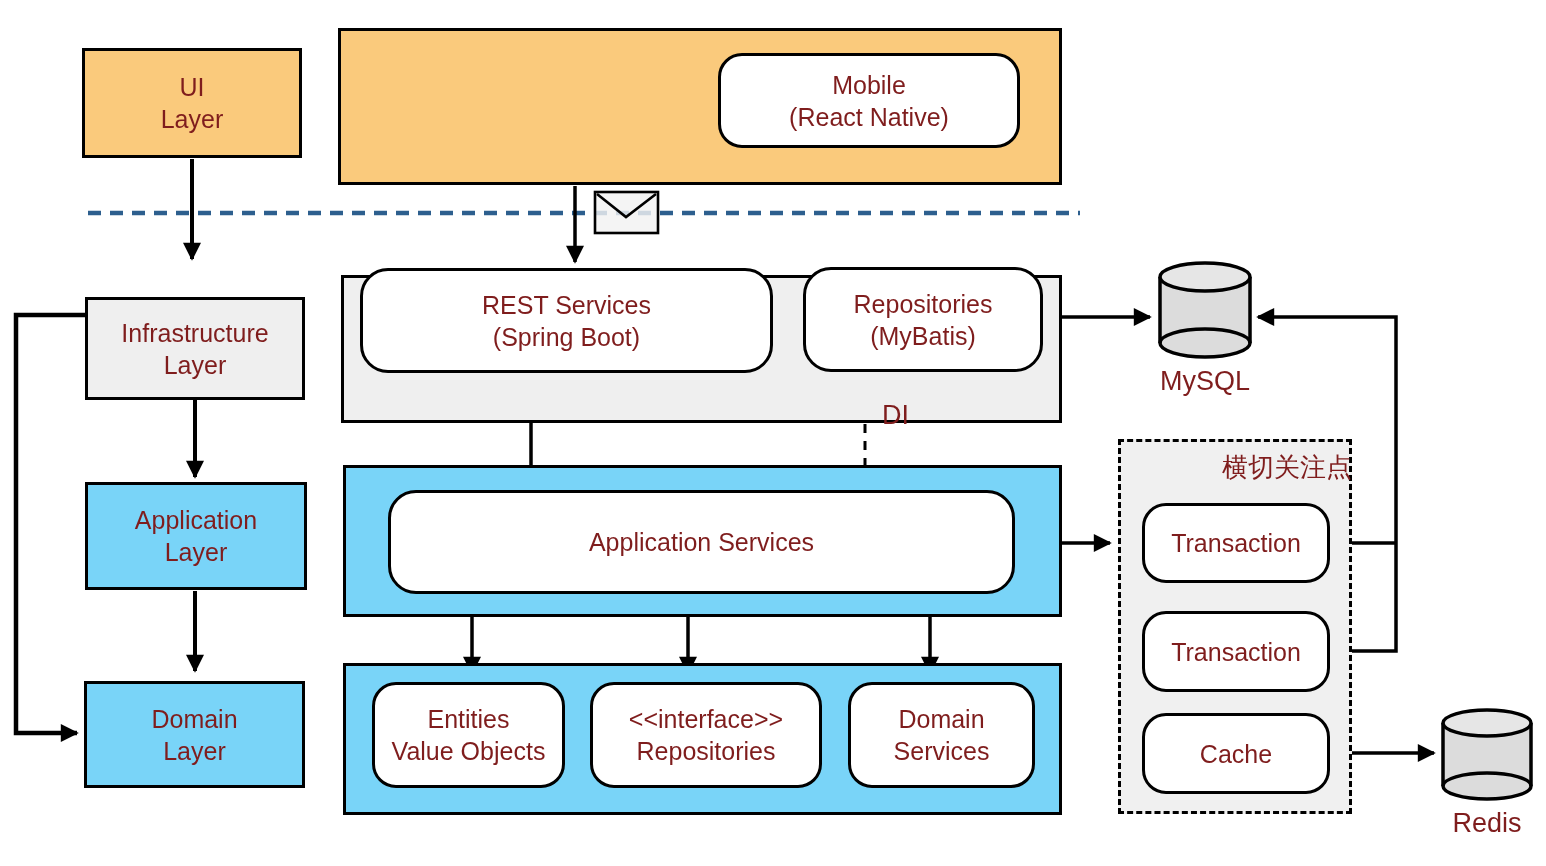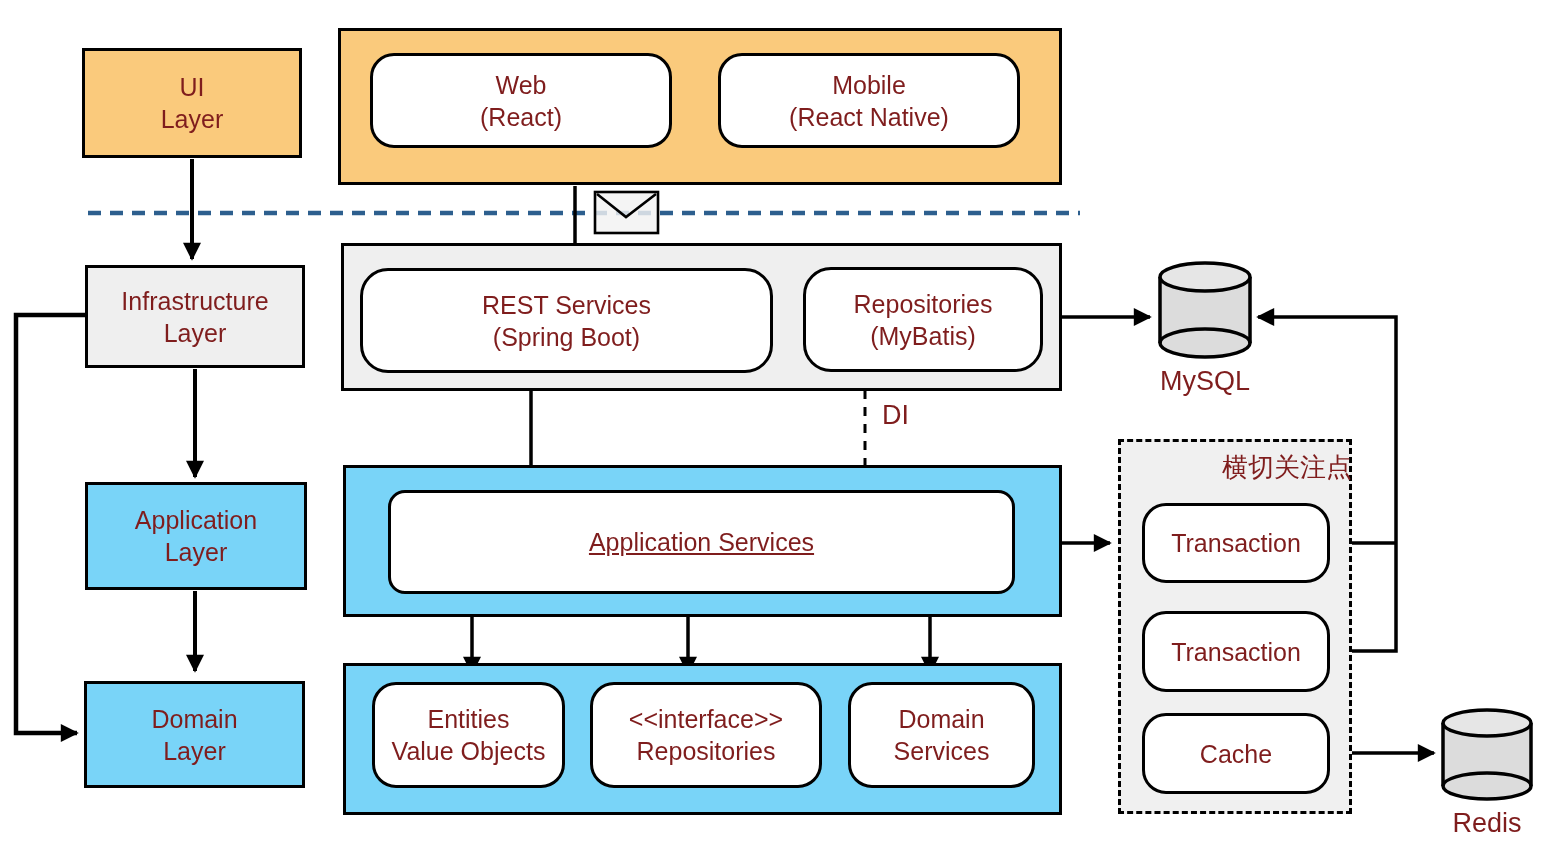--- a/index.html
+++ b/index.html
@@ -8,25 +8,25 @@
     font-family:"Liberation Sans","DejaVu Sans",sans-serif;color:#7f1d1d;overflow:hidden;
   }
   .lines-layer{position:absolute;left:0;top:0;width:1546px;height:866px;pointer-events:none;}
   .box{
     position:absolute;box-sizing:border-box;border:3px solid #000;
     display:flex;flex-direction:column;align-items:center;justify-content:center;
     text-align:center;font-size:25px;line-height:1.28;background:#fff;
   }
   .orange{background:#FACA7C;}
   .blue{background:#79D4F8;}
-  .gray{background:#EFEFEF;}
+  .gray{background:#EFEFEF;margin-top:32px;}
   .container{z-index:1;}
   .node{z-index:2;}
   .rounded{border-radius:24px;background:#fff;}
-  .rounded-lg{border-radius:17px;background:#fff;text-decoration:underline;}
+  .rounded-lg{border-radius:28px;background:#fff;}
   .dashed-panel{
     position:absolute;box-sizing:border-box;border:3px dashed #000;background:#F0F0F0;
     z-index:1;
   }
   .panel-title{
     position:absolute;left:1118px;top:450px;width:234px;text-align:right;
     font-size:26px;z-index:2;
   }
   .db-label{position:absolute;text-align:center;font-size:27px;z-index:2;}
   .note-label{position:absolute;font-size:27px;z-index:2;}
@@ -105,24 +105,20 @@
     <span class="line">Layer</span>
   </div>
 
   <div class="box blue node" style="left:84px;top:681px;width:221px;height:107px;">
     <span class="line">Domain</span>
     <span class="line">Layer</span>
   </div>
 
   <div class="box orange container" style="left:338px;top:28px;width:724px;height:157px;"></div>
 
-  <div class="box rounded node" style="left:370px;top:53px;width:302px;height:95px;">
-    <span class="line">Web</span>
-    <span class="line">(React)</span>
-  </div>
 
   <div class="box rounded node" style="left:718px;top:53px;width:302px;height:95px;">
     <span class="line">Mobile</span>
     <span class="line">(React Native)</span>
   </div>
 
   <div class="box gray container" style="left:341px;top:243px;width:721px;height:148px;"></div>
 
   <div class="box rounded node" style="left:360px;top:268px;width:413px;height:105px;border-radius:28px;">
     <span class="line">REST Services</span>

